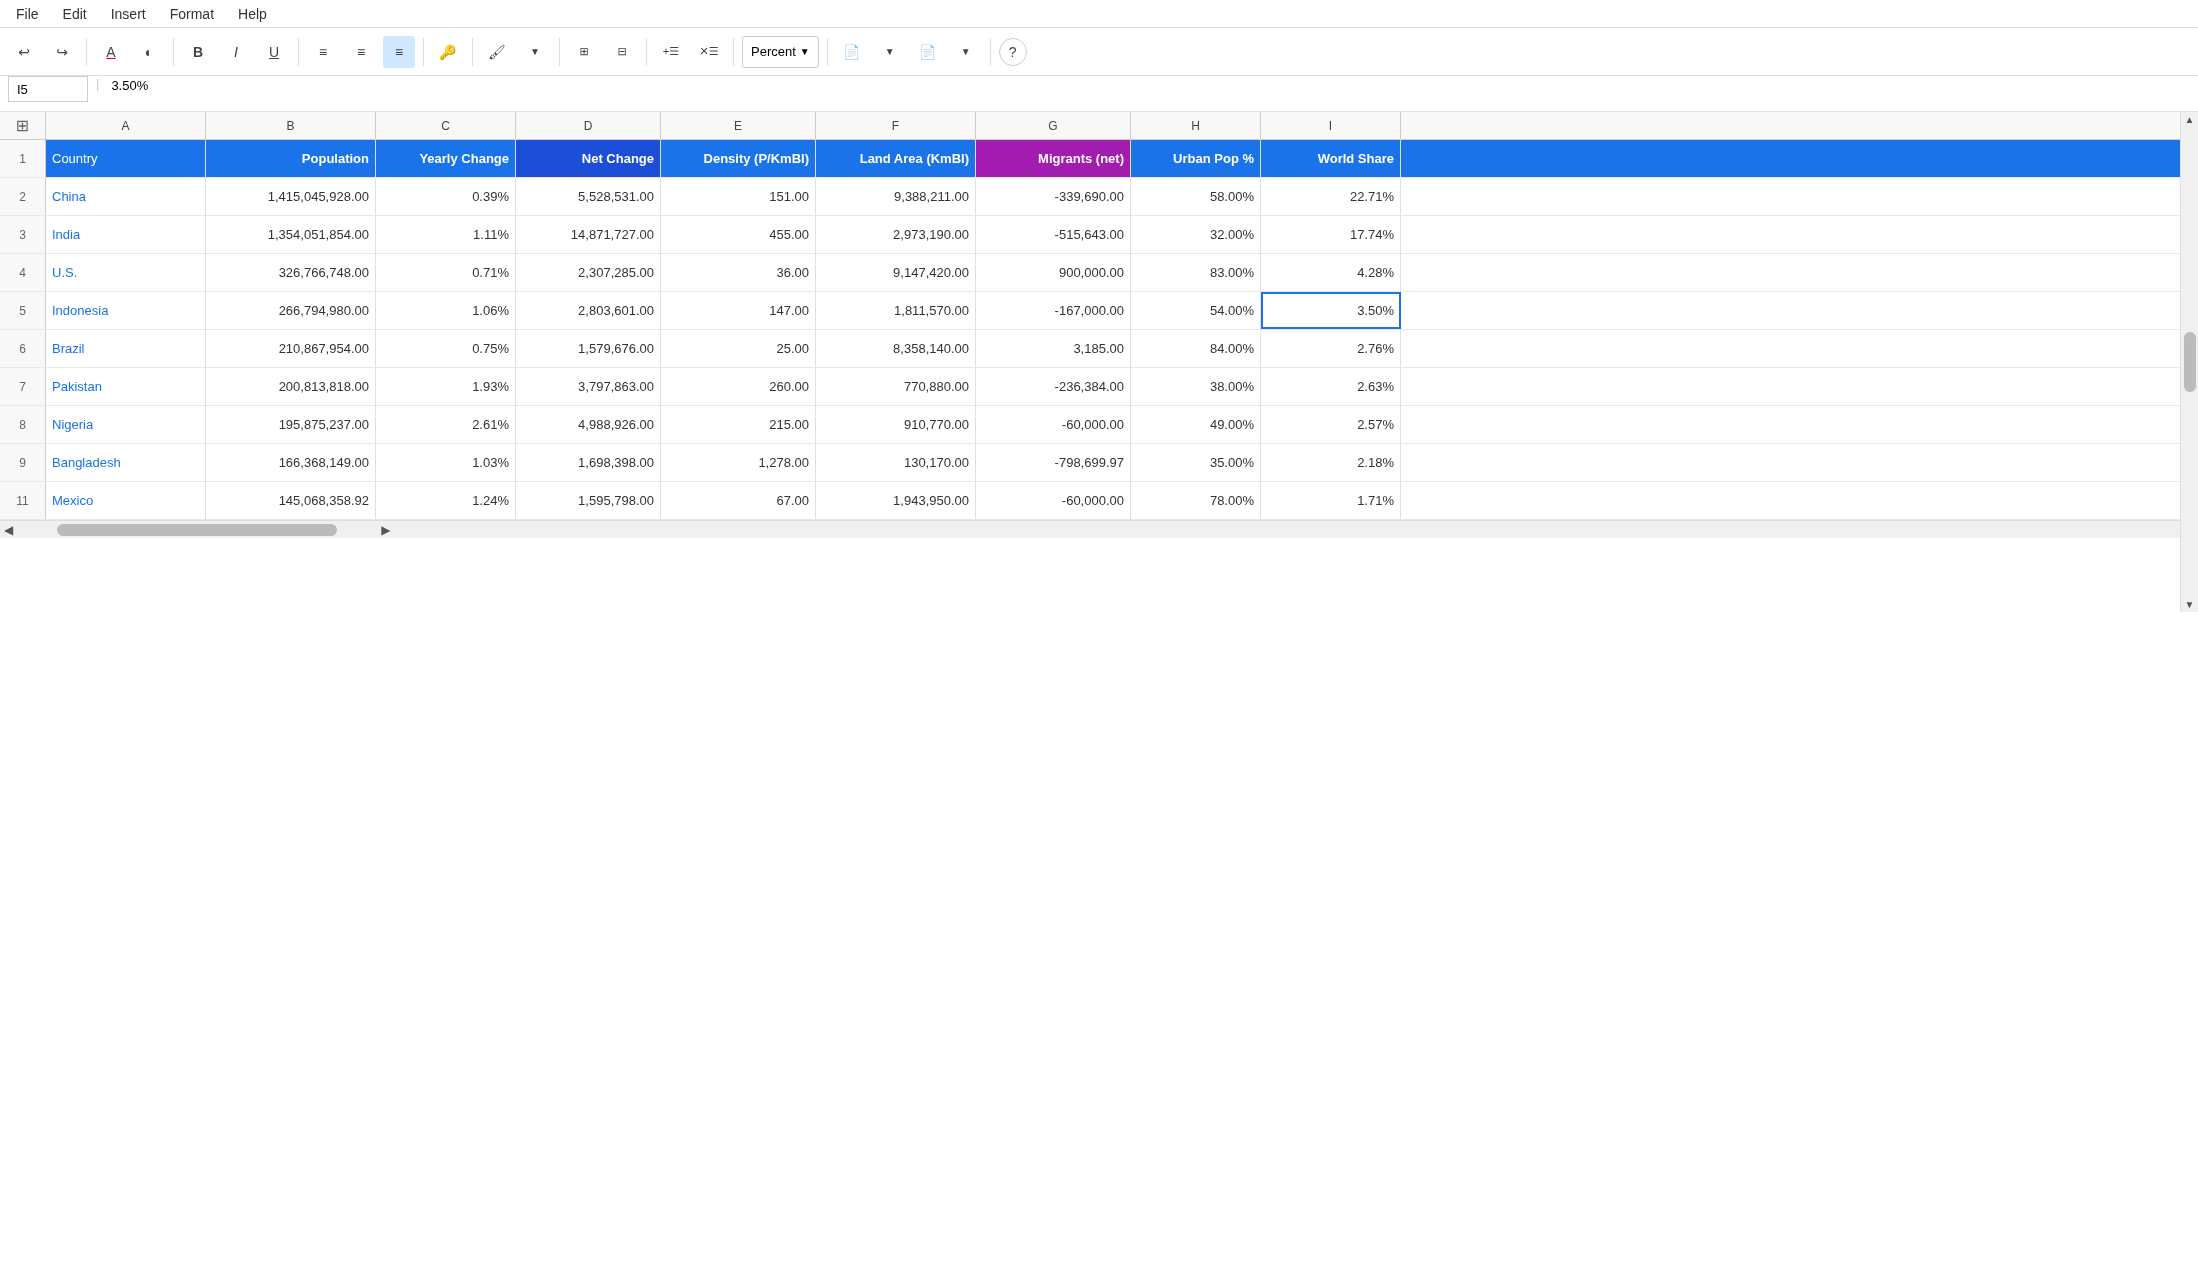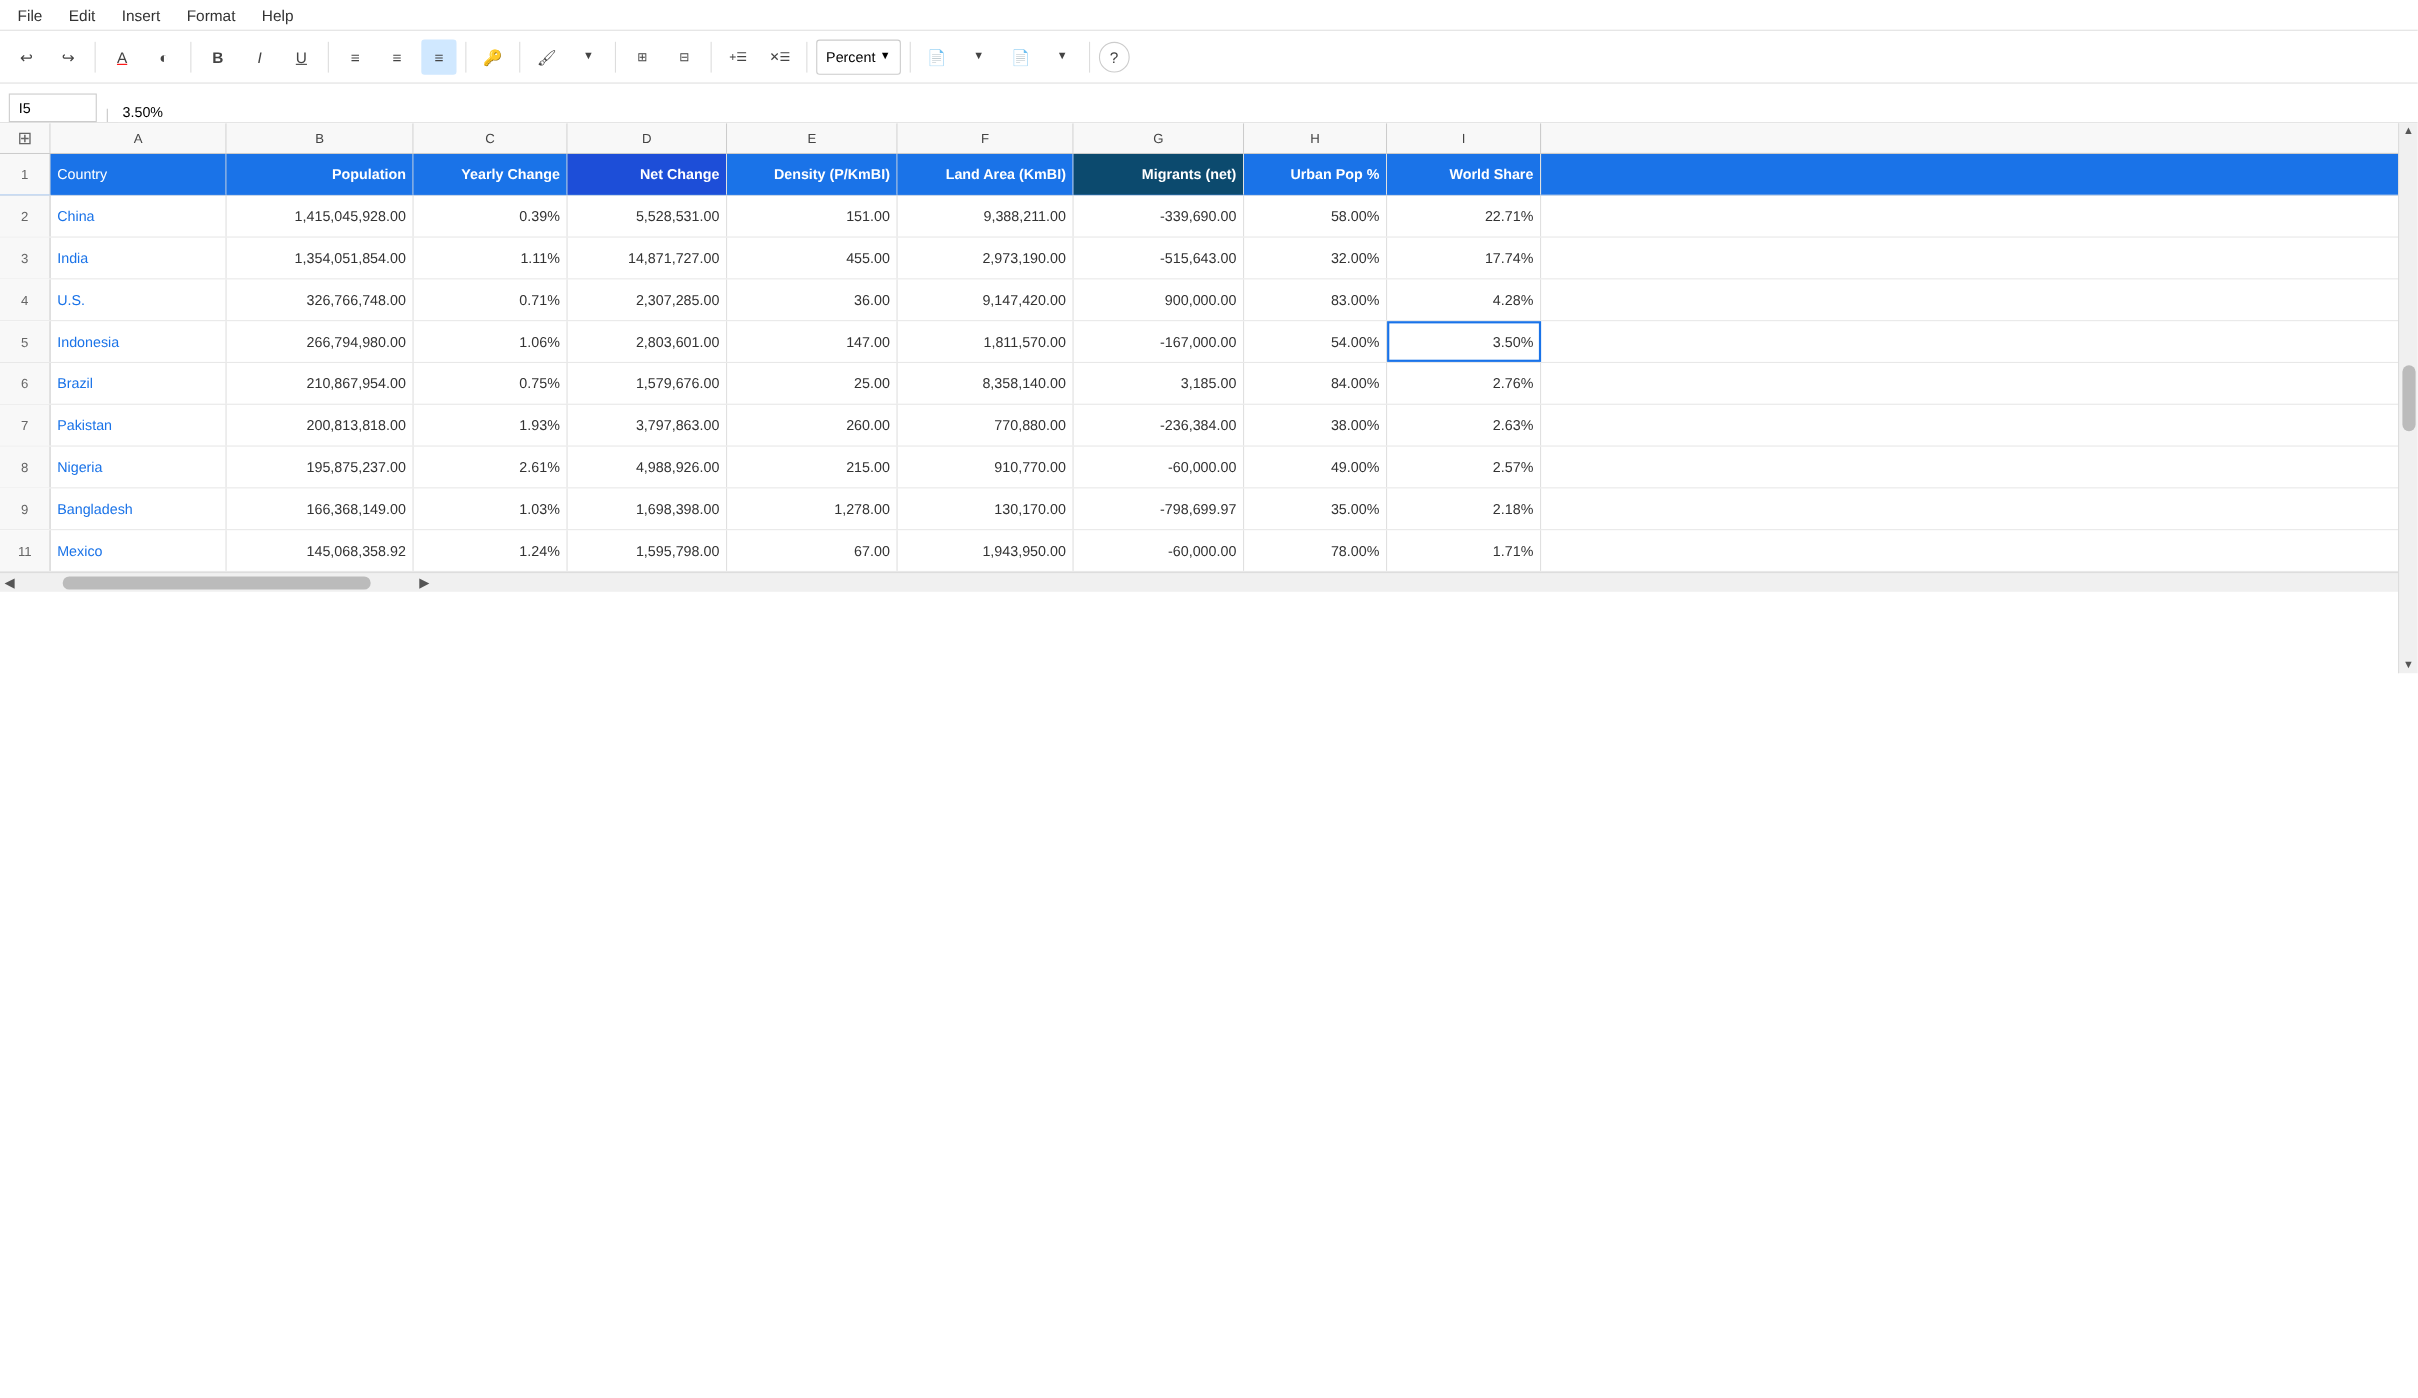--- a/index.html
+++ b/index.html
@@ -24,21 +24,21 @@
     }
     .tb-btn.active { background: #d0e8ff; }
     .tb-separator { width: 1px; height: 28px; background: #ddd; margin: 0 2px; }
     .tb-select {
       display: flex; align-items: center; border: 1px solid #ccc; border-radius: 3px;
       padding: 2px 8px; height: 32px; cursor: pointer; gap: 4px; font-size: 13px;
     }
 
     
     .formula-bar {
-      display: flex; align-items: flex-end; padding: 0 8px; height: 36px;
+      display: flex; align-items: flex-start; padding: 0 8px; height: 36px;
       border-bottom: 1px solid #e0e0e0; gap: 8px;
     }
     .formula-cell-ref {
       border: 1px solid #ccc; padding: 2px 8px; min-width: 80px; height: 26px;
       display: flex; align-items: center; font-size: 13px;
     }
     .formula-content {
       flex: 1; border: none; outline: none; font-size: 13px; padding: 2px 4px;
     }
 
@@ -186,21 +186,21 @@
       <div class="data-rows">
 
         <div class="data-row header-row">
           <div class="row-num">1</div>
           <div class="cell col-a left" style="background:#1a73e8;color:#fff;font-weight:normal;">Country</div>
           <div class="cell col-b right" style="background:#1a73e8;color:#fff;font-weight:bold;">Population</div>
           <div class="cell col-c right" style="background:#1a73e8;color:#fff;font-weight:bold;">Yearly Change</div>
           <div class="cell col-d right" style="background:#1d4ed8;color:#fff;font-weight:bold;">Net Change</div>
           <div class="cell col-e right" style="background:#1a73e8;color:#fff;font-weight:bold;">Density (P/KmBI)</div>
           <div class="cell col-f right" style="background:#1a73e8;color:#fff;font-weight:bold;">Land Area (KmBI)</div>
-          <div class="cell col-g right" style="background:#0c4a6e;color:#fff;font-weight:bold;">Migrants (net)</div>
+          <div class="cell col-g right" style="background:#a21caf;color:#fff;font-weight:bold;">Migrants (net)</div>
           <div class="cell col-h right" style="background:#1a73e8;color:#fff;font-weight:bold;">Urban Pop %</div>
           <div class="cell col-i right" style="background:#1a73e8;color:#fff;font-weight:bold;">World Share</div>
         </div>
 
         <div class="data-row">
           <div class="row-num">2</div>
           <div class="cell col-a left blue-link">China</div>
           <div class="cell col-b right">1,415,045,928.00</div>
           <div class="cell col-c right">0.39%</div>
           <div class="cell col-d right">5,528,531.00</div>

